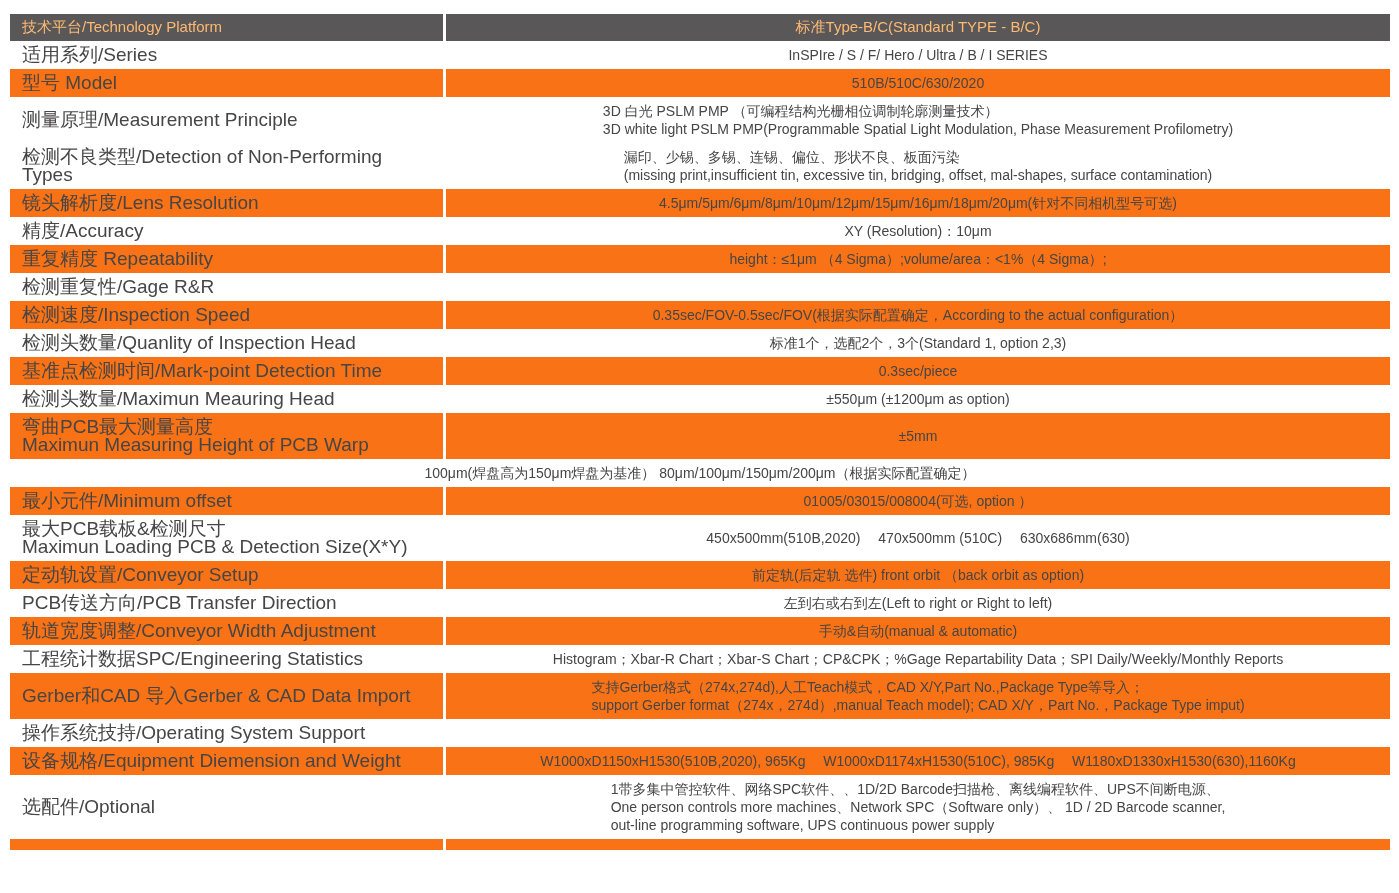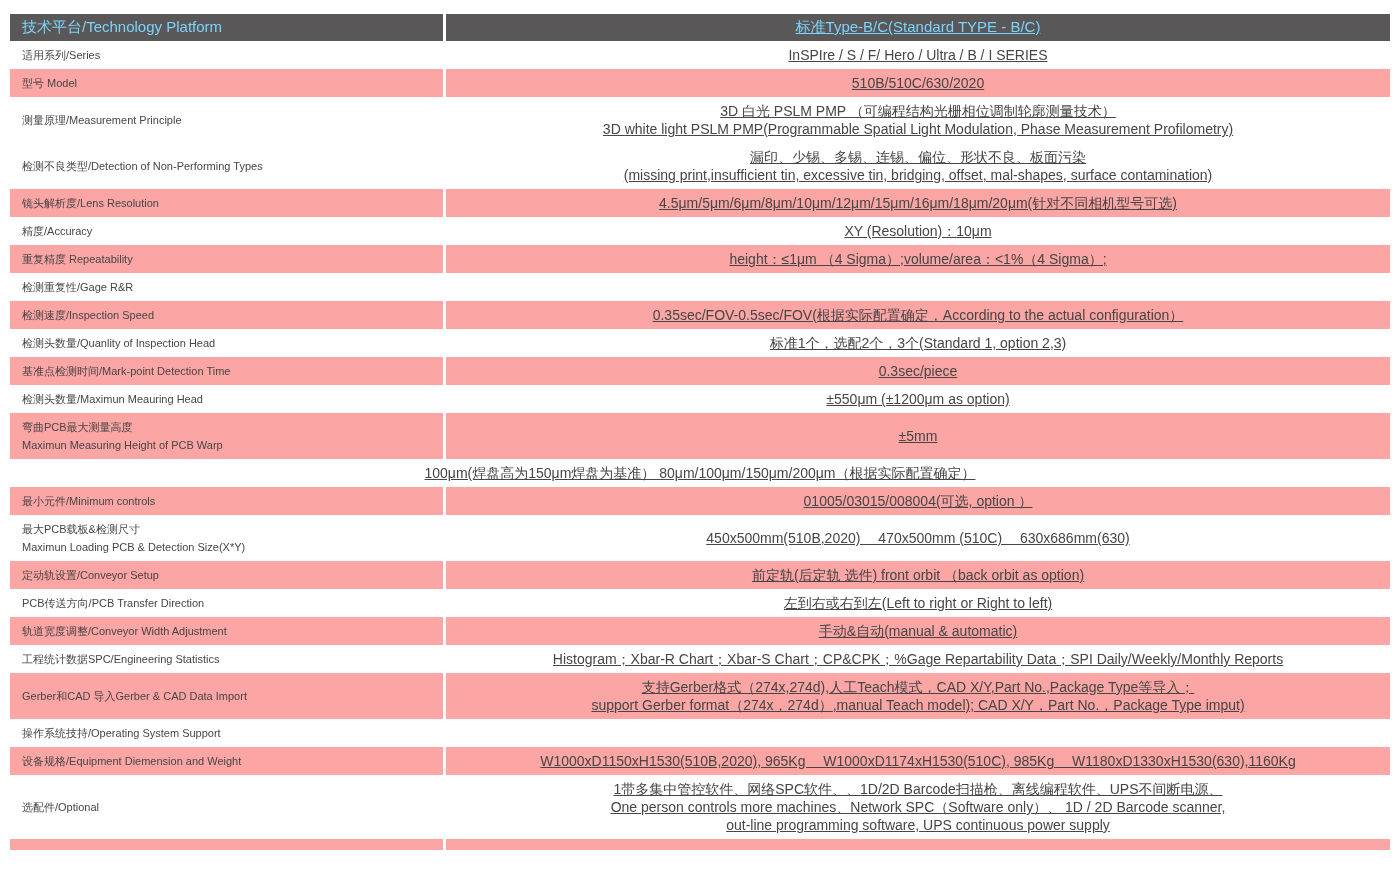--- a/index.html
+++ b/index.html
@@ -22,45 +22,43 @@
     display: flex;
     width: 100%;
   }
   .cell {
     box-sizing: border-box;
   }
   .label {
     flex: 0 0 433px;
     margin-right: 3px;
     padding: 5px 6px 5px 12px;
-    font-size: 11px;
+    font-size: 19px;
     line-height: 18px;
     white-space: pre-line;
     display: flex;
     align-items: center;
     justify-content: flex-start;
     text-align: left;
   }
   .value {
     flex: 1 1 auto;
     padding: 5px 14px;
     font-size: 14px;
     line-height: 18px;
     white-space: pre-line;
     display: flex;
     align-items: center;
     justify-content: center;
-    text-align: center;
-    text-decoration: underline;
   }
-  .row.gray .cell { background: #fca5a5; }
+  .row.gray .cell { background: #f97316; }
   .row.white .cell { background: #ffffff; }
   .row.header-row .cell {
     background: #595757;
-    color: #7dd3fc;
+    color: #fdba74;
     font-size: 15px;
     padding-top: 4px;
     padding-bottom: 5px;
   }
   .row.partial { height: 11px; overflow: hidden; }
   .row.partial .cell { padding: 0; }
 </style>
 </head>
 <body>
 
@@ -121,21 +119,21 @@
   </div>
     <div class="row gray">
     <div class="cell label">弯曲PCB最大测量高度
 Maximun Measuring Height of PCB Warp</div>
     <div class="cell value">±5mm</div>
   </div>
     <div class="row white">
     <div class="cell value">100μm(焊盘高为150μm焊盘为基准） 80μm/100μm/150μm/200μm（根据实际配置确定）</div>
   </div>
     <div class="row gray">
-    <div class="cell label">最小元件/Minimum controls</div>
+    <div class="cell label">最小元件/Minimum offset</div>
     <div class="cell value">01005/03015/008004(可选, option ）</div>
   </div>
     <div class="row white">
     <div class="cell label">最大PCB载板&amp;检测尺寸
 Maximun Loading PCB &amp; Detection Size(X*Y)</div>
     <div class="cell value">450x500mm(510B,2020)　 470x500mm (510C)　 630x686mm(630)</div>
   </div>
     <div class="row gray">
     <div class="cell label">定动轨设置/Conveyor Setup</div>
     <div class="cell value">前定轨(后定轨 选件) front orbit （back orbit as option)</div>

